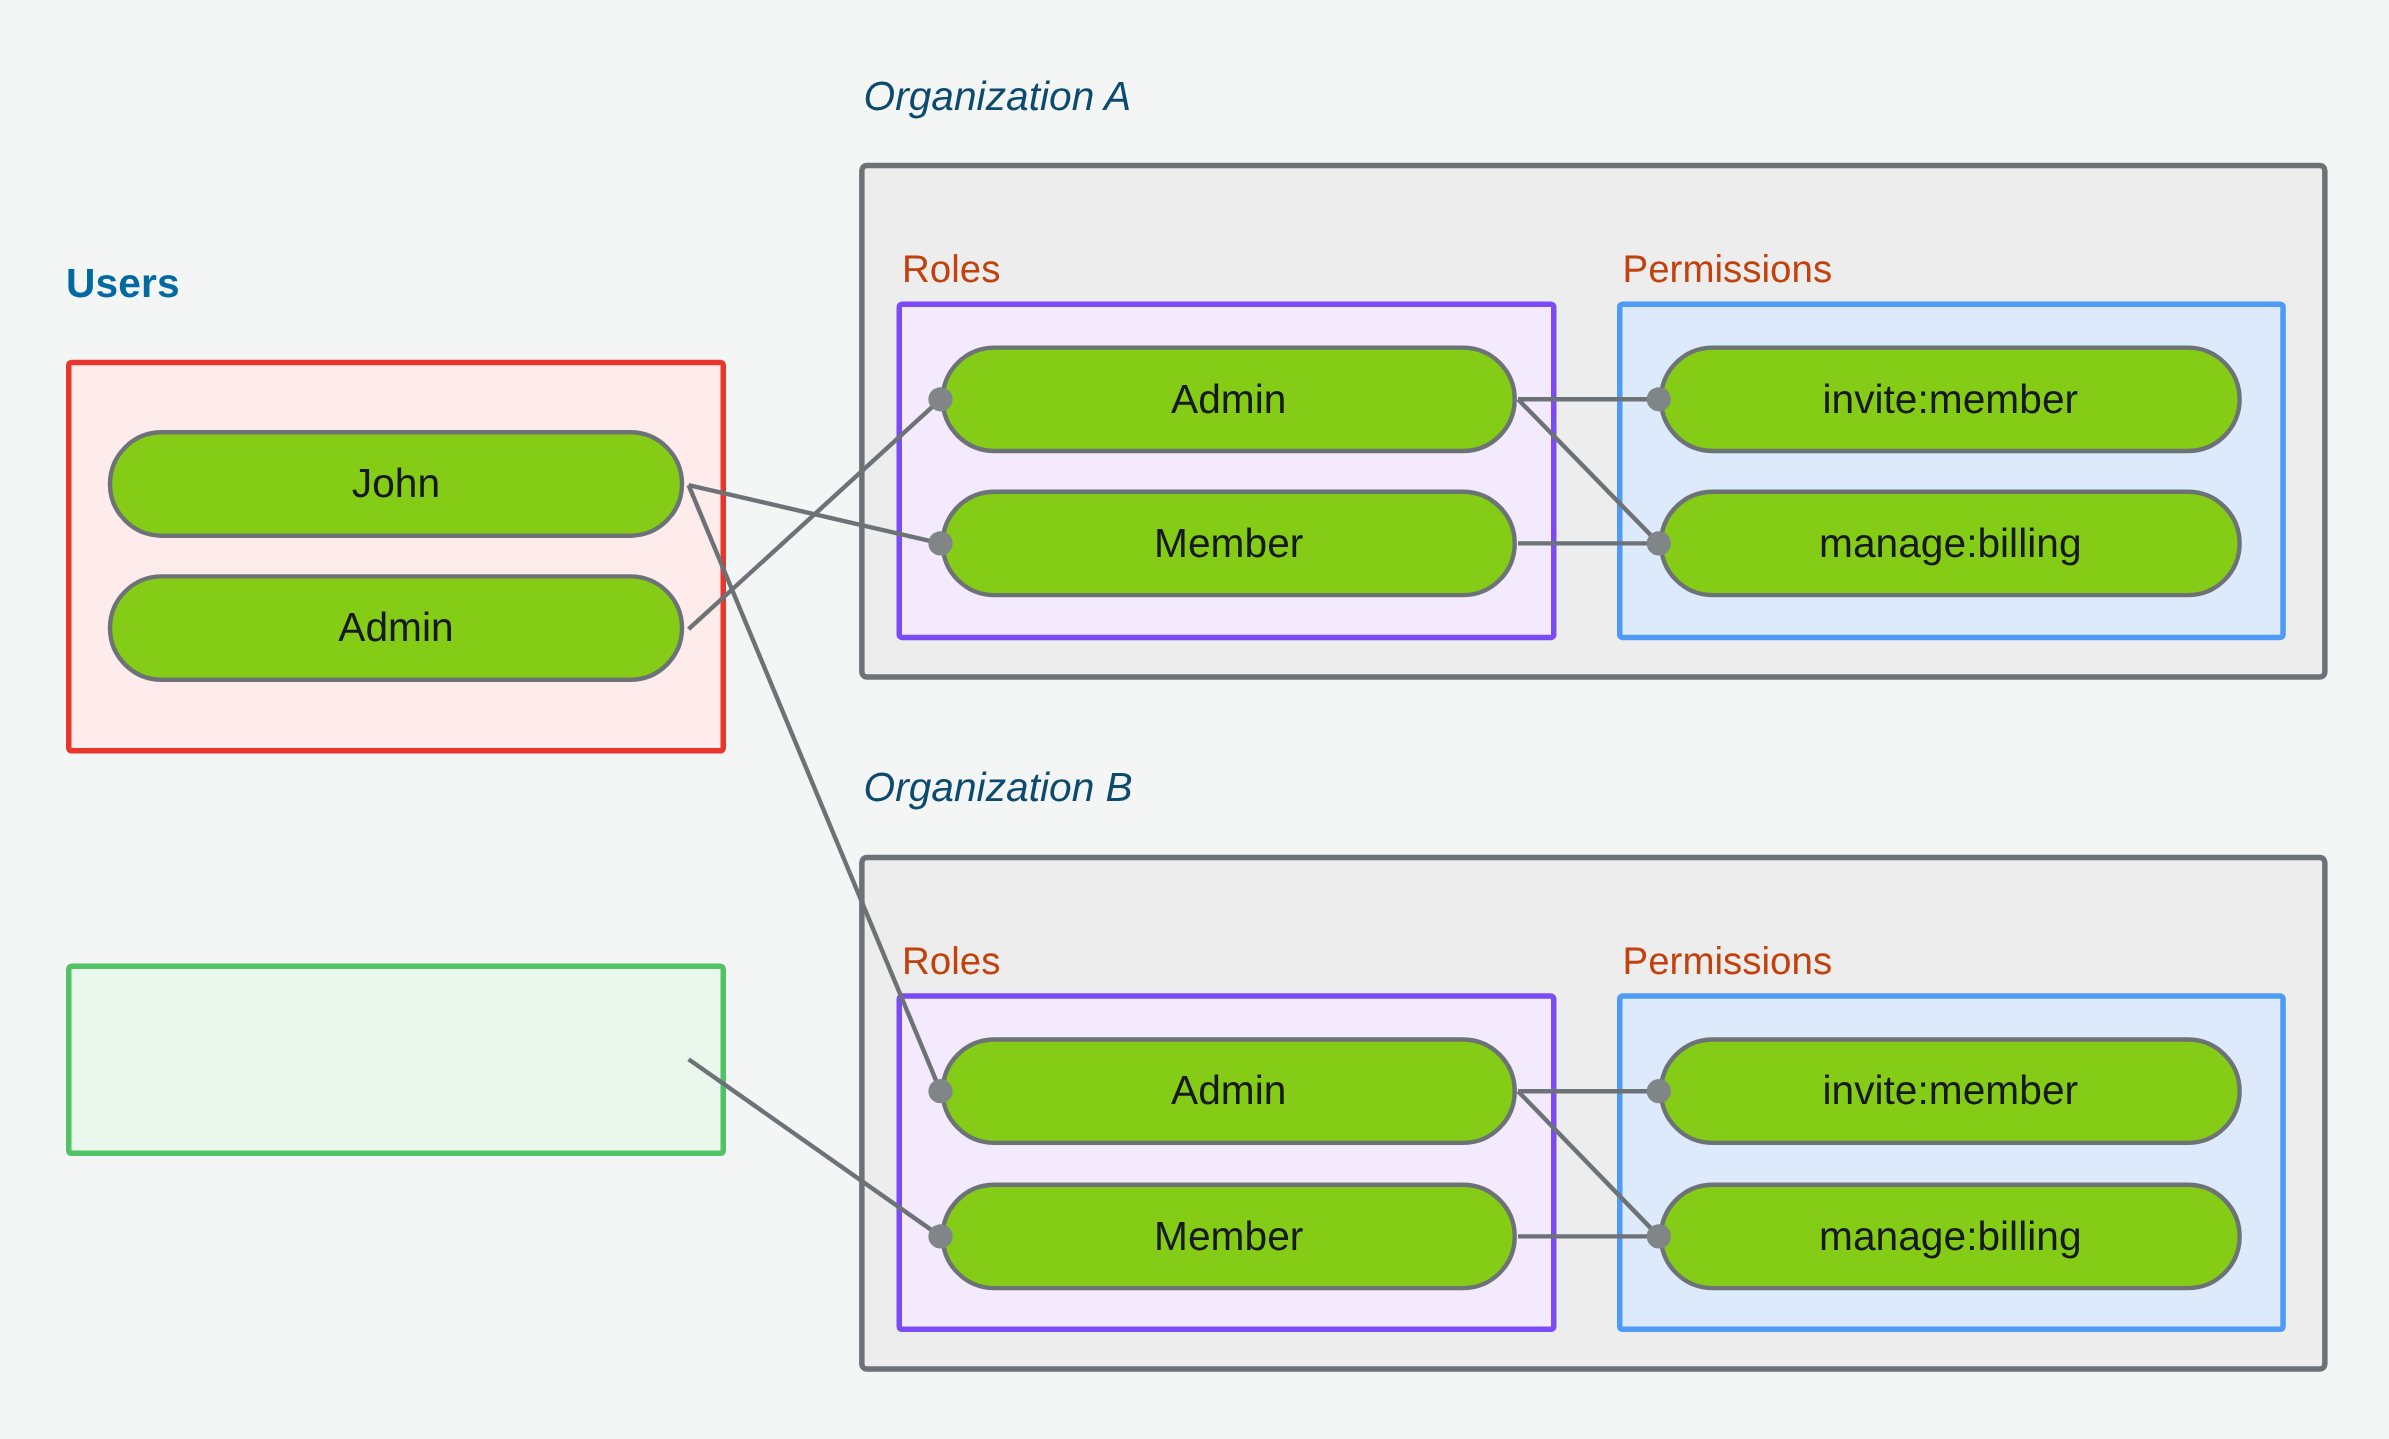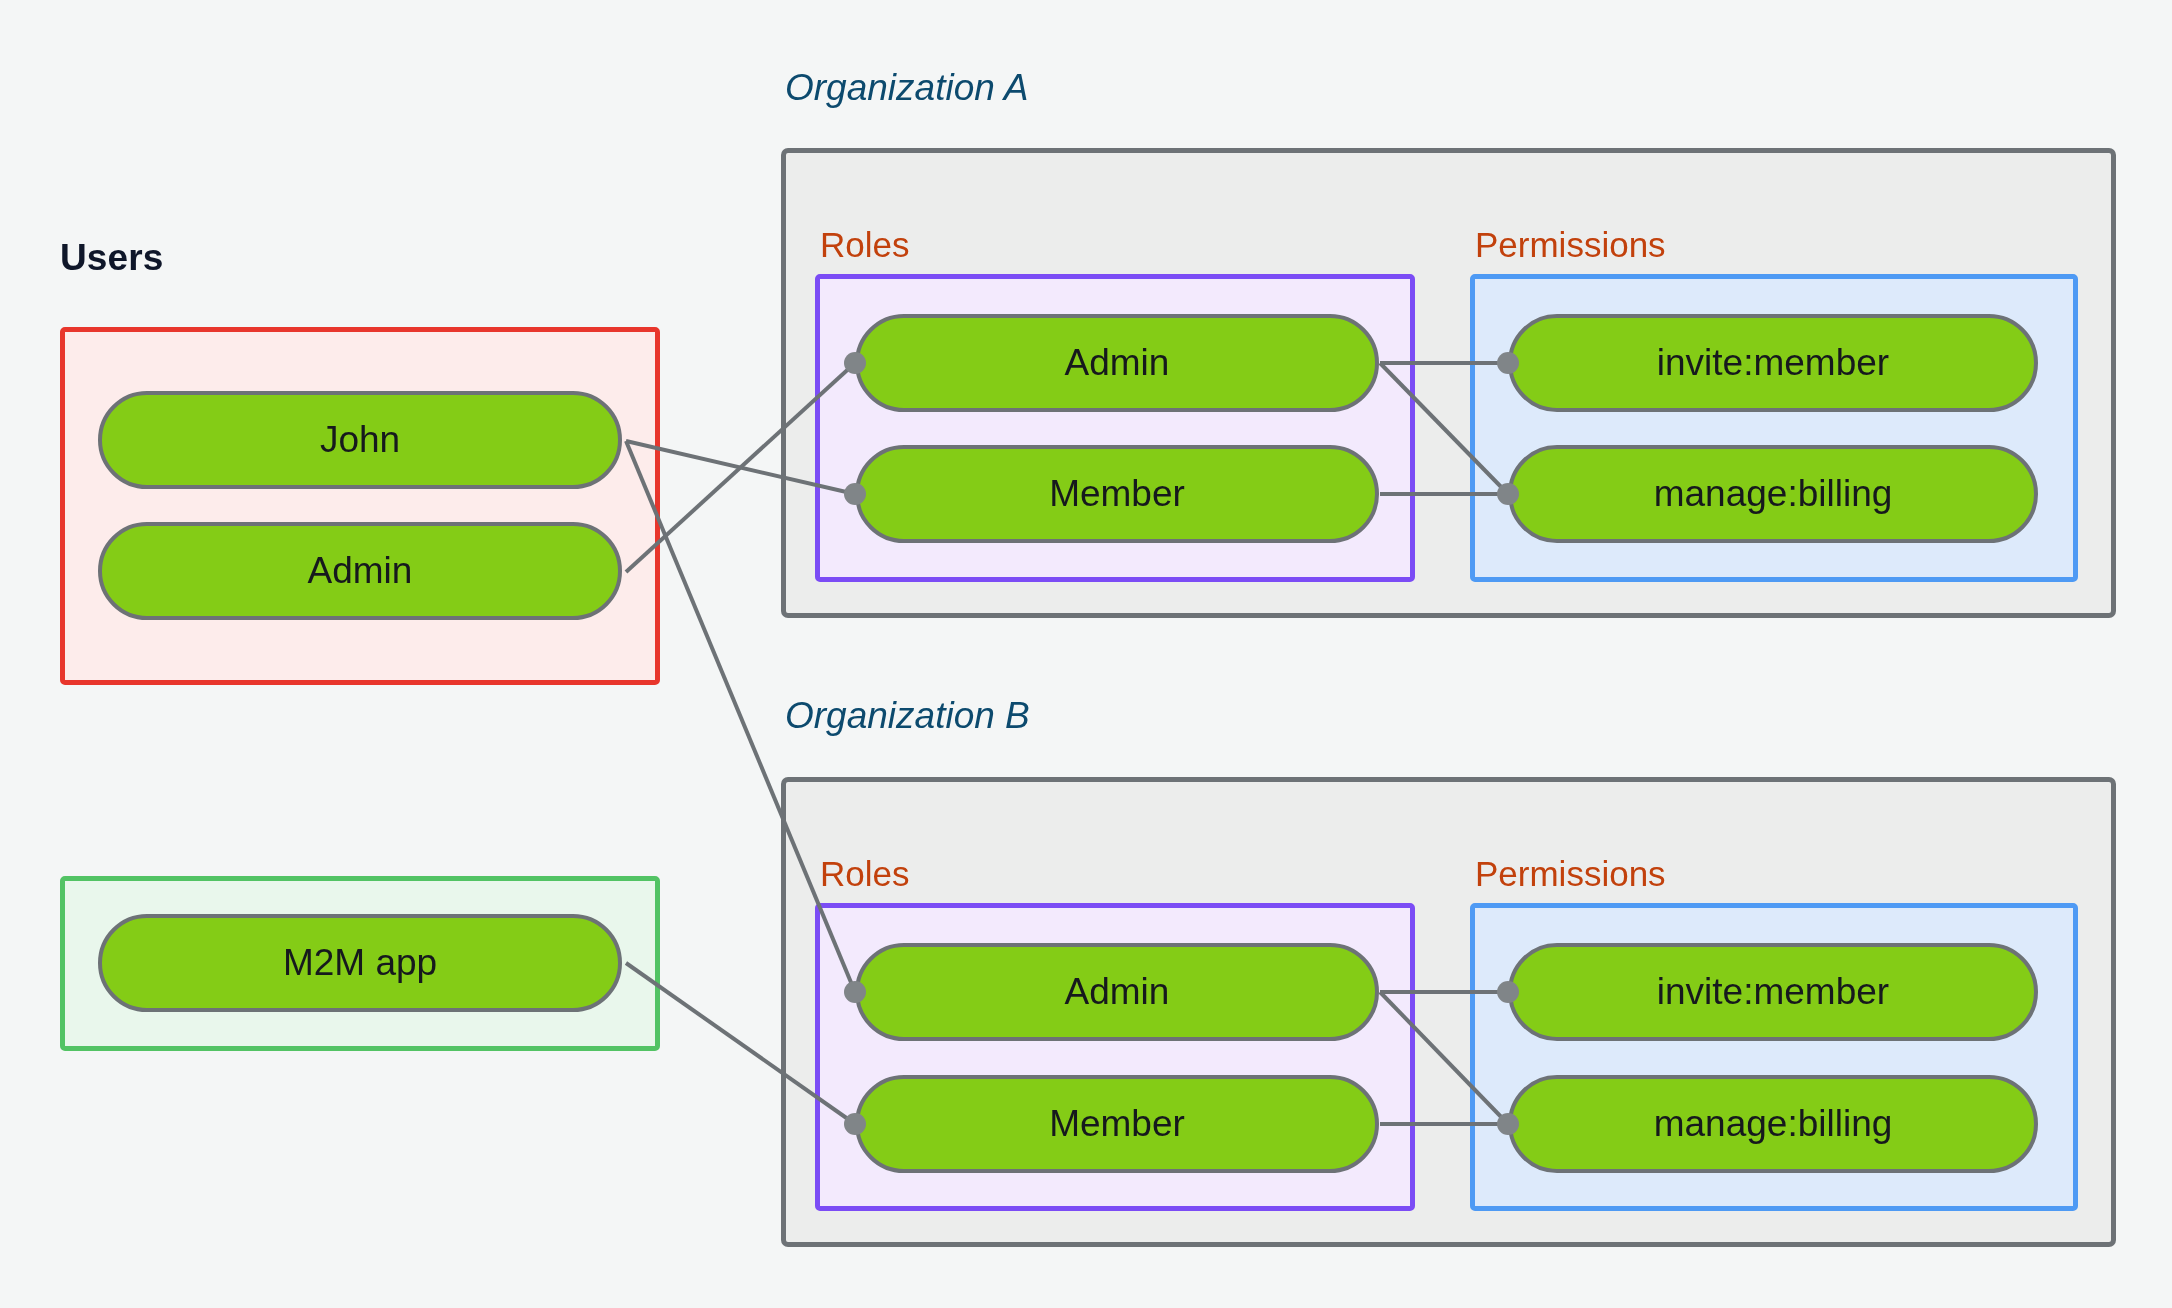--- a/index.html
+++ b/index.html
@@ -25,21 +25,21 @@
     top: 0;
     width: 2172px;
     height: 1308px;
     pointer-events: none;
     z-index: 5;
   }
   .grp-label {
     position: absolute;
     font-size: 37px;
     font-weight: 700;
-    color: #0f172a;
+    color: #0369a1;
     white-space: nowrap;
     letter-spacing: 0.1px;
   }
   .org-label {
     position: absolute;
     font-size: 37px;
     font-weight: 400;
     color: #0c4a6e;
     white-space: nowrap;
     font-style: italic;
@@ -136,21 +136,20 @@
 
   <div class="box box-users" style="left:60px; top:327px; width:600px; height:358px;"></div>
 
   <div class="pill" style="left:98px; top:391px; width:524px; height:98px;">John</div>
 
   <div class="pill" style="left:98px; top:522px; width:524px; height:98px;">Admin</div>
 
 
   <div class="box box-m2m" style="left:60px; top:876px; width:600px; height:175px;"></div>
 
-  <div class="pill" style="left:98px; top:914px; width:524px; height:98px;">M2M app</div>
 
   <div class="org-label" style="left:785px; top:67px;">Organization A</div>
 
   <div class="box box-org" style="left:781px; top:148px; width:1335px; height:470px;"></div>
 
   <div class="sec-label" style="left:820px; top:194px;">Roles</div>
 
   <div class="box box-roles" style="left:815px; top:274px; width:600px; height:308px;"></div>
 
   <div class="pill" style="left:855px; top:314px; width:524px; height:98px;">Admin</div>

